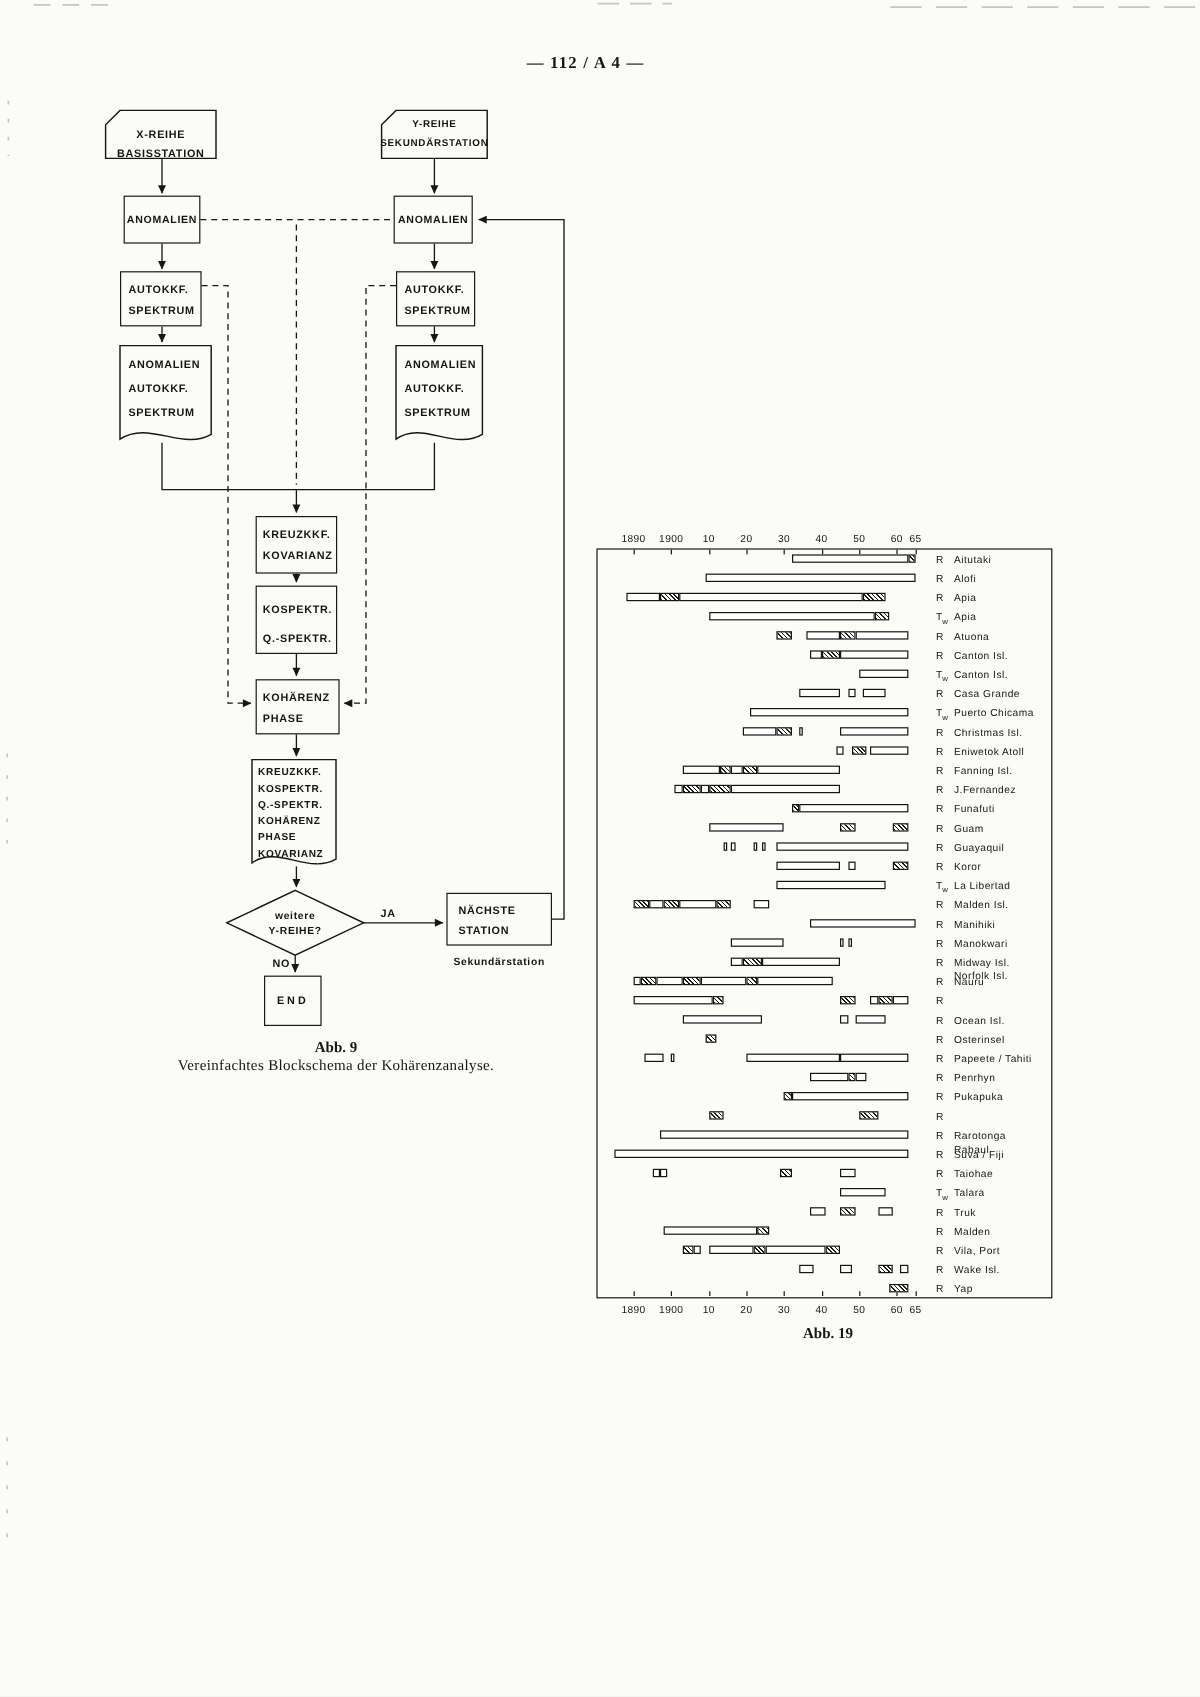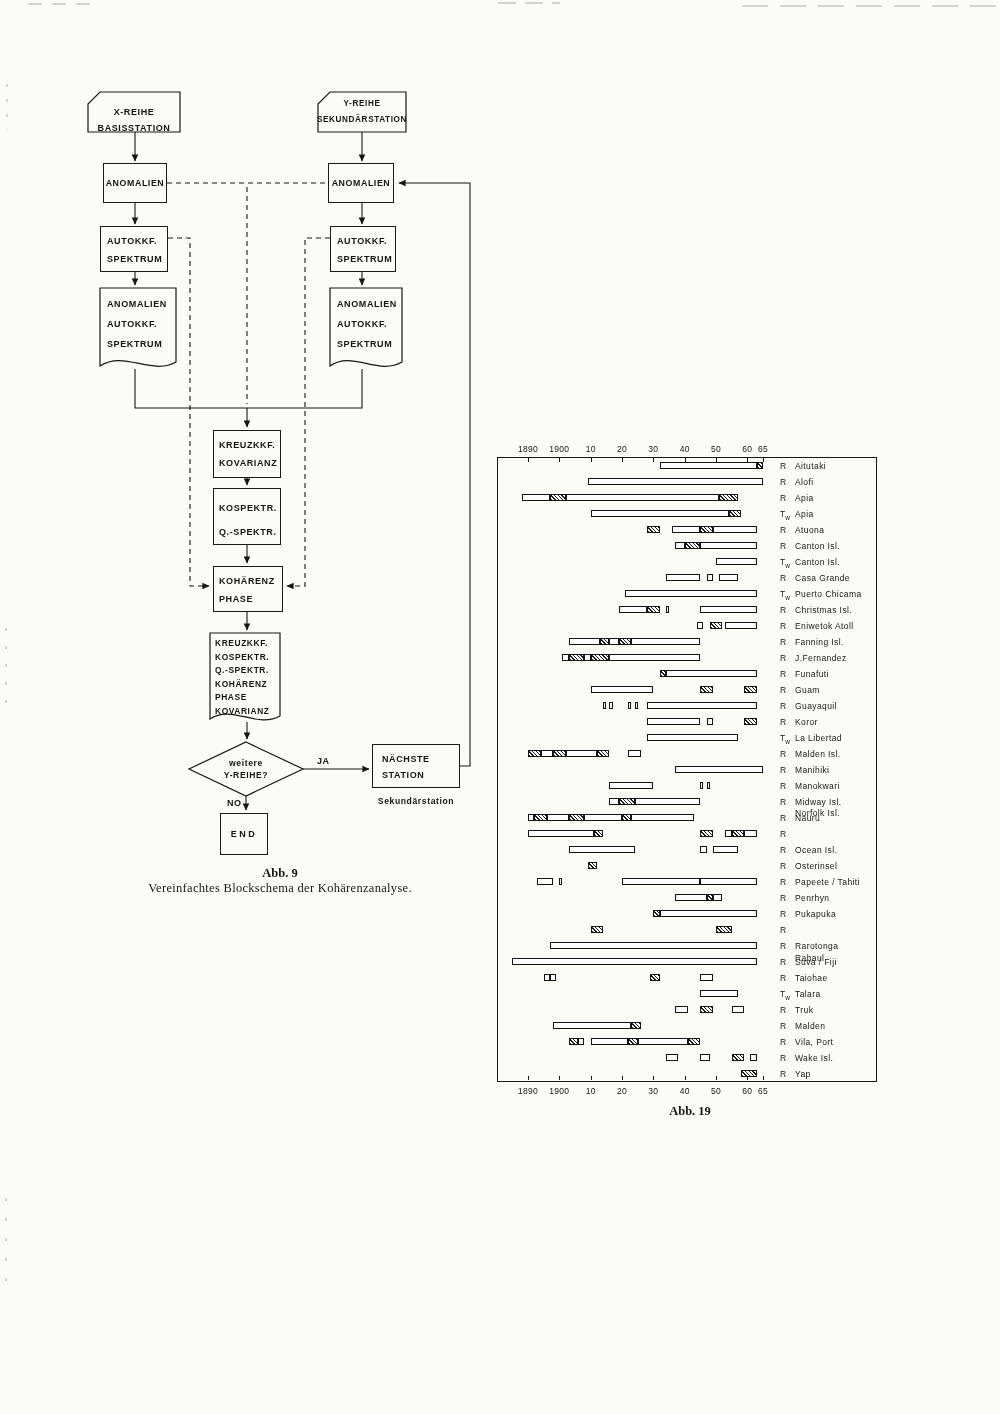--- a/index.html
+++ b/index.html
@@ -24,20 +24,21 @@
   .seg-hatch{background-image:repeating-linear-gradient(45deg,#1a1a1a 0,#1a1a1a 1px,#ffffff 1px,#ffffff 2.6px);}
   .row-prefix{position:absolute;left:780px;width:14px;font-size:8.5px;}
   .row-prefix sub{font-size:6.5px;}
   .row-name{position:absolute;left:795px;font-size:8.5px;letter-spacing:0.4px;white-space:nowrap;}
 </style>
 </head>
 <body>
 
 <div class="page">
 
+  <div class="header">— 112 / A 4 —</div>
 
   <svg class="overlay" width="1000" height="1414" viewBox="0 0 1000 1414">
     <defs>
       <marker id="arr" viewBox="0 0 8 8" markerWidth="8" markerHeight="8" refX="6.5" refY="3.5" orient="auto">
         <path d="M0.5,0.5 L7,3.5 L0.5,6.5 Z" fill="#161616"></path>
       </marker>
     </defs>
 
     <g stroke="#b9b9b1" stroke-width="1.4" fill="none" opacity="0.8">
       <path d="M498,3 H560" stroke-dasharray="18 9"></path>

